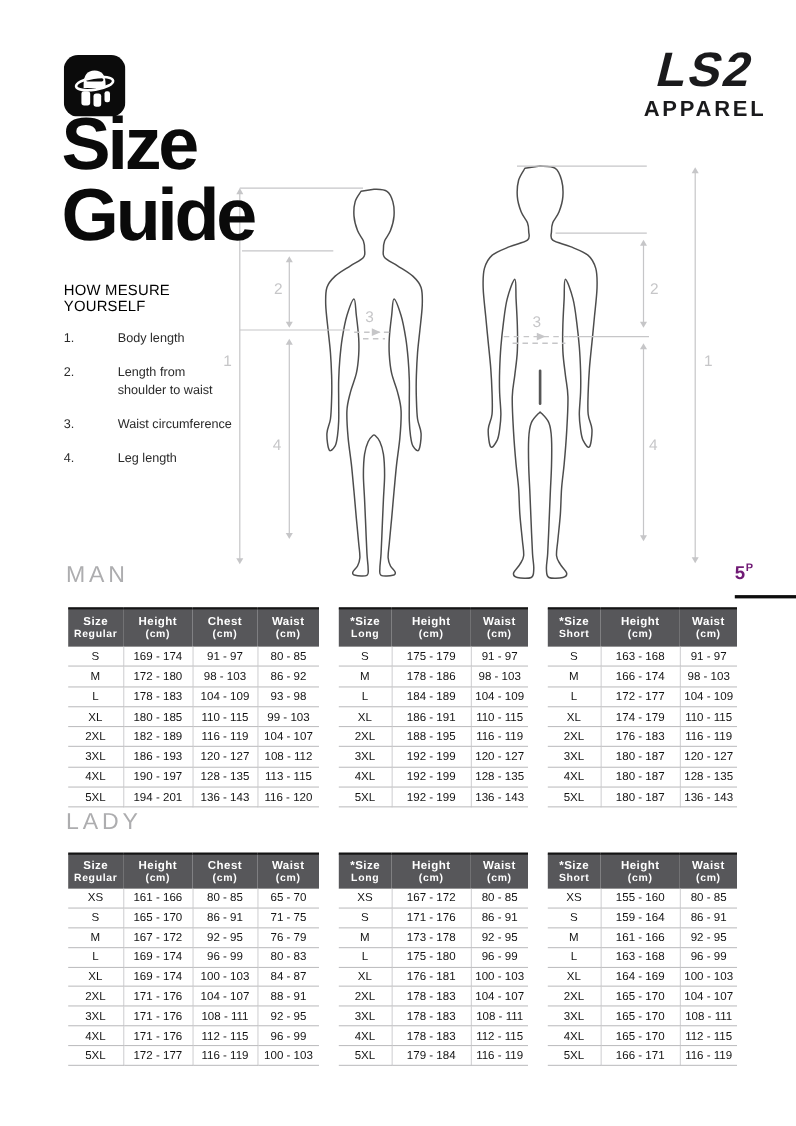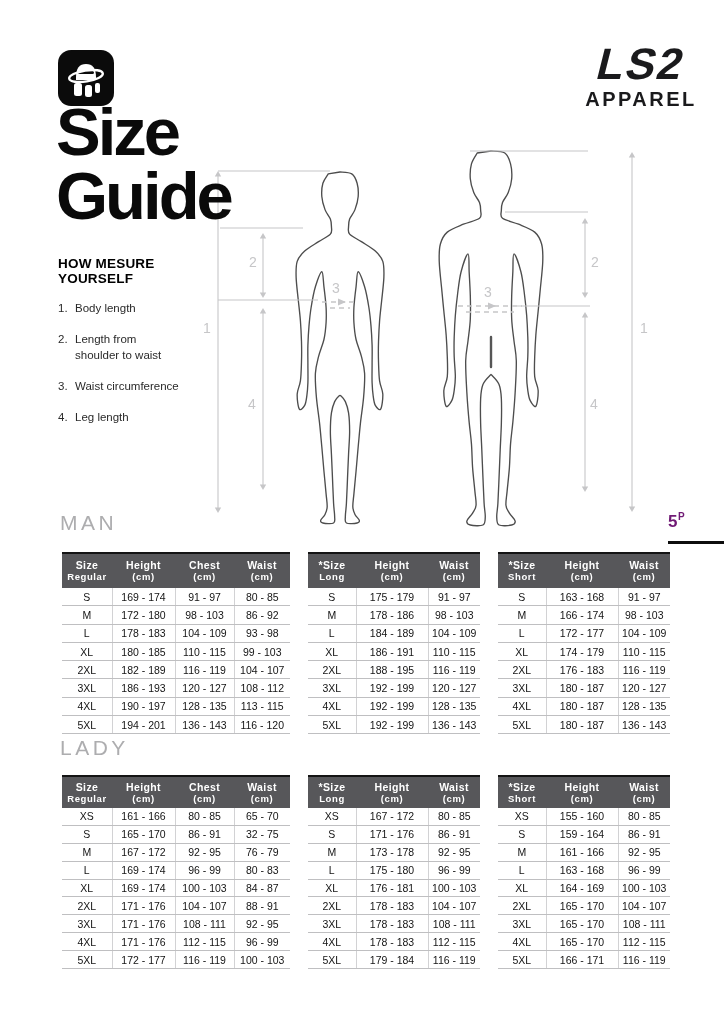--- a/index.html
+++ b/index.html
@@ -15,24 +15,24 @@
   .brand .ls2{display:inline-block;font-size:44px;font-weight:bold;letter-spacing:2px;
               transform:skewX(-14deg);line-height:1;}
   .brand .apparel{font-size:20px;font-weight:bold;letter-spacing:2.5px;margin-top:3px;line-height:1;text-align:center;}
 
   
   .title{position:absolute;left:56px;top:100px;z-index:1;color:#0a0a0a;
          font-size:67px;font-weight:bold;line-height:0.95;letter-spacing:-3px;white-space:pre-line;}
 
   
   .how{position:absolute;left:58px;top:256px;width:170px;z-index:1;}
-  .how h3{margin:0 0 14px 0;font-size:13.5px;font-weight:bold;color:#000;letter-spacing:0.2px;}
+  .how h3{margin:0 0 14px 0;font-size:13.5px;font-weight:normal;color:#000;letter-spacing:0.2px;}
   .how .item{display:flex;margin-bottom:14px;font-size:11.5px;color:#2a2a2a;line-height:1.45;}
   .how .num{width:17px;flex:0 0 17px;}
-  .how .txt{white-space:pre-line;}
+  .how .txt{white-space:pre-line;margin-left:32px;}
 
   
   .pmark{position:absolute;left:668px;top:511px;width:40px;font-weight:bold;font-size:17px;
          color:#701a75;z-index:1;letter-spacing:0.5px;}
   .pmark sup{font-size:10px;}
   .pmark-rule{position:absolute;left:668px;top:541px;width:56px;height:2.5px;background:#0d0d0d;z-index:1;}
 
   
   .section{position:absolute;left:62px;z-index:1;}
   .sec-man{top:512px;}
@@ -394,21 +394,21 @@
             <tr>
               <td>XS</td>
               <td>161 - 166</td>
               <td>80 - 85</td>
               <td>65 - 70</td>
             </tr>
             <tr>
               <td>S</td>
               <td>165 - 170</td>
               <td>86 - 91</td>
-              <td>32 - 75</td>
+              <td>71 - 75</td>
             </tr>
             <tr>
               <td>M</td>
               <td>167 - 172</td>
               <td>92 - 95</td>
               <td>76 - 79</td>
             </tr>
             <tr>
               <td>L</td>
               <td>169 - 174</td>

